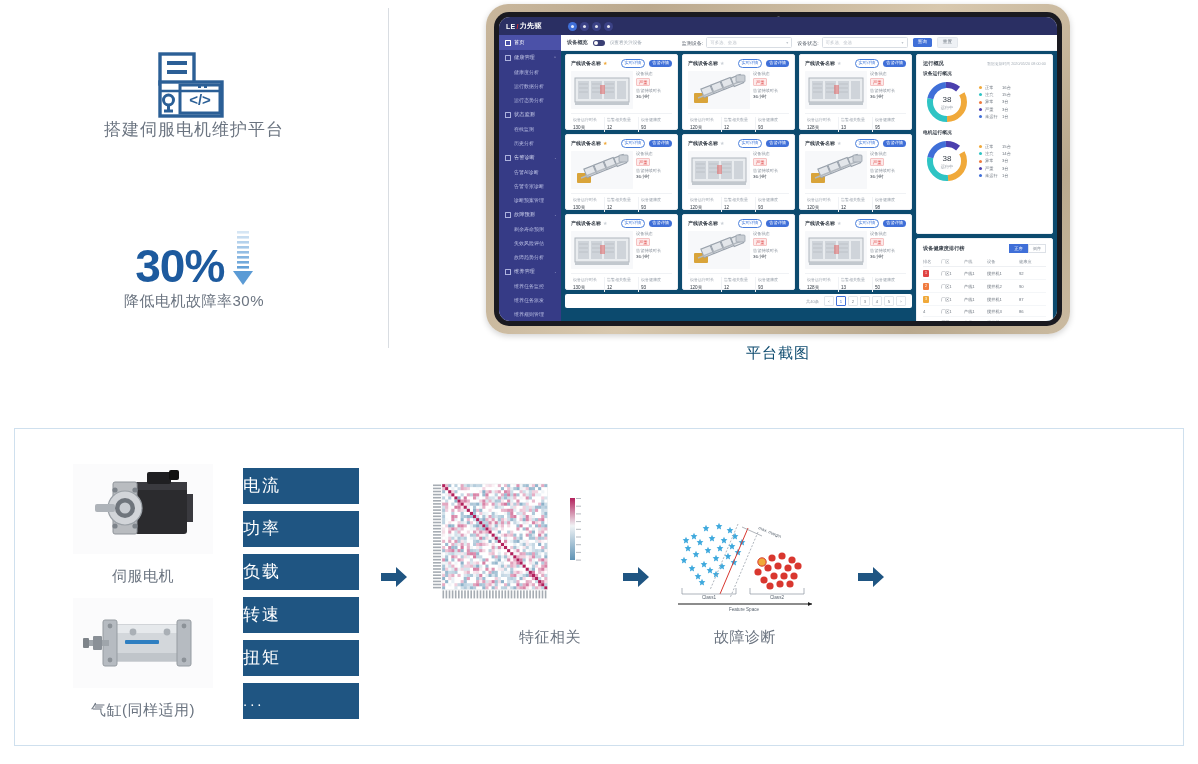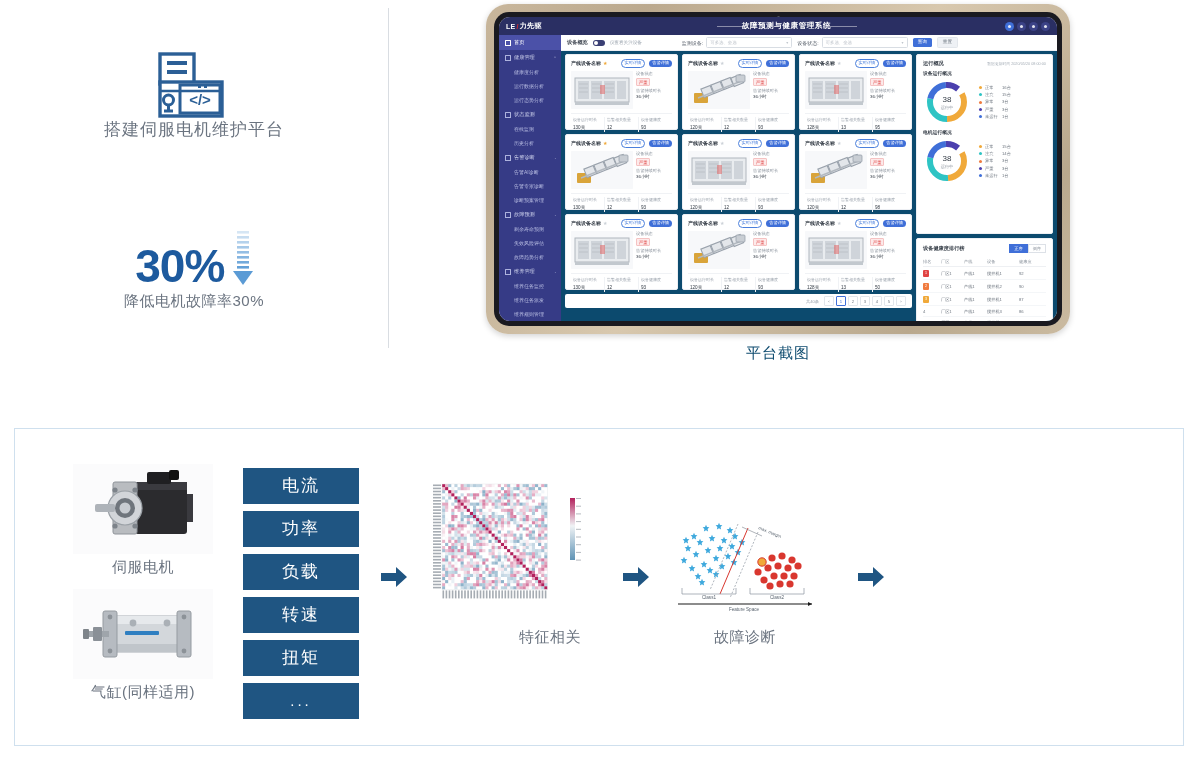--- a/index.html
+++ b/index.html
@@ -227,24 +227,24 @@
 
   
   .bottom{
     position:absolute;left:14px;top:428px;width:1170px;height:318px;
     border:1px solid #cfe0ee;background:#fff;box-sizing:border-box;
   }
   .motor-col{position:absolute;left:58px;top:35px;width:140px;}
   .mimg{
     width:140px;height:90px;background:#fbfbfc;position:relative;overflow:hidden;
   }
-  .mcap{text-align:center;font-size:15px;color:#6b7480;margin-top:4px;letter-spacing:.5px;}
+  .mcap{text-align:center;font-size:15px;color:#6b7480;margin-top:13px;letter-spacing:.5px;}
   .tag-col{position:absolute;left:228px;top:39px;width:116px;}
   .tag{
-    background:#1f5582;color:#fff;height:36px;line-height:36px;text-align:center;
+    background:#1f5582;color:#fff;height:36px;line-height:36px;
     font-size:17px;margin-bottom:7px;letter-spacing:2px;
   }
   .tag.dots{letter-spacing:3px;font-size:15px;}
   .arrow-big{
     position:absolute;width:26px;height:22px;
   }
   .heat-wrap{position:absolute;left:420px;top:478px;width:180px;height:130px;}
   .cap-mid{position:absolute;font-size:15px;color:#6b7480;text-align:center;letter-spacing:.5px;}
   .svm-wrap{position:absolute;left:672px;top:518px;width:145px;height:95px;}
 </style>
@@ -300,21 +300,20 @@
       <div class="tablet-inner">
         <div class="tablet-cam"></div>
         <div class="tablet-screen">
 
           <div class="app-header">
             <div class="brand">
               <span>LE</span>
               <span class="slash">/</span>
               <span>力先驱</span>
             </div>
-            <div class="app-title">故障预测与健康管理系统</div>
             <div class="hdr-icons">
               <i class="on"></i>
               <i></i>
               <i></i>
               <i></i>
             </div>
           </div>
 
           <div class="sidebar" id="sidebar">
               <div class="side-item active">

